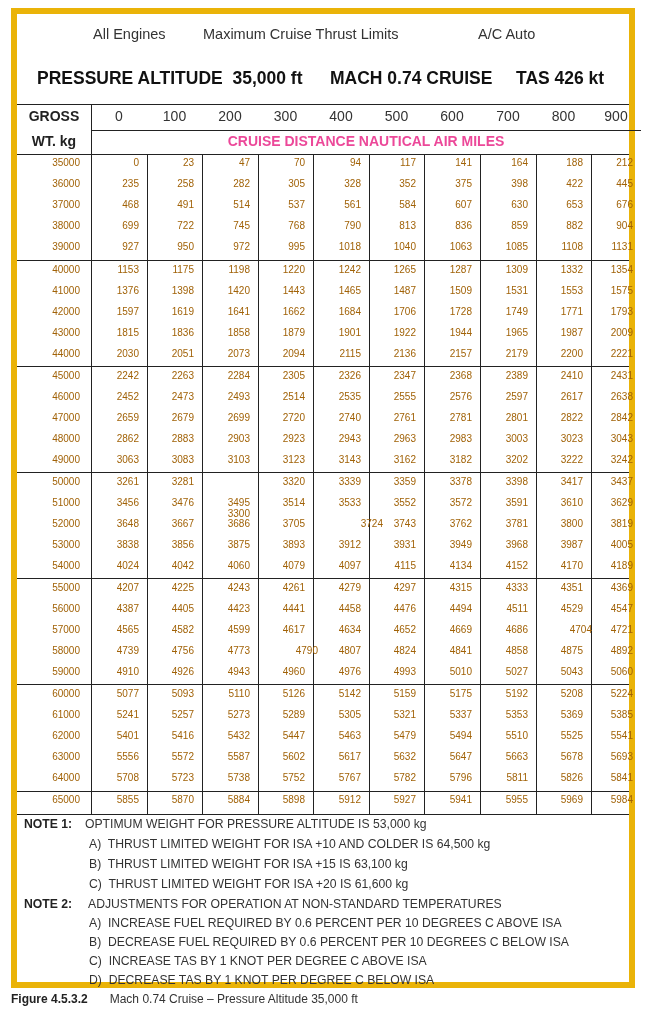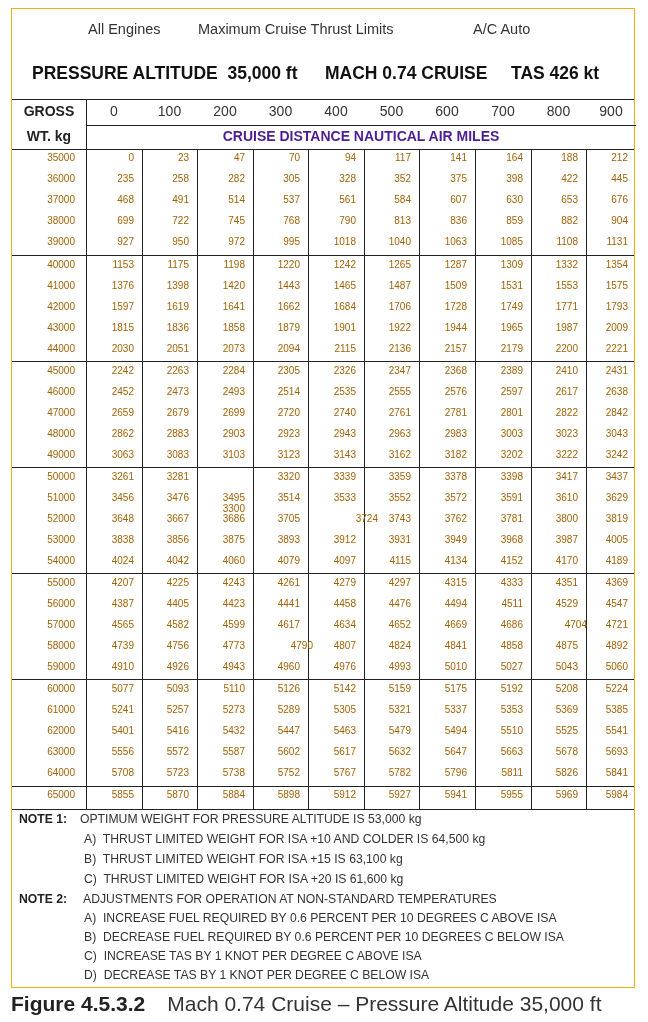--- a/index.html
+++ b/index.html
@@ -1,33 +1,33 @@
 <!DOCTYPE html>
 <html><head>
 <meta charset="utf-8">
 <style>
   html, body { margin: 0; padding: 0; background: #ffffff; }
   body { width: 648px; height: 1022px; position: relative; font-family: "Liberation Sans", sans-serif; color: #222; overflow: hidden; }
-  .frame { position: absolute; left: 11px; top: 8px; width: 624px; height: 980px; border: 1px solid #eab308; box-sizing: border-box; }
+  .frame { position: absolute; left: 11px; top: 8px; width: 624px; height: 980px; border: 6px solid #eab308; box-sizing: border-box; }
   .sub-header { position: absolute; top: 12px; left: 0; width: 100%; height: 22px; font-size: 14.5px; color: #333; }
   .sub-header span { position: absolute; top: 0; white-space: nowrap; }
   .main-title { position: absolute; top: 54px; left: 0; width: 100%; font-size: 17.5px; font-weight: bold; color: #111; }
   .main-title span { position: absolute; top: 0; white-space: nowrap; }
   .hline { position: absolute; left: 0; width: 100%; border-top: 1px solid #222; }
   .vline { position: absolute; border-left: 1px solid #222; }
   .gross-label { position: absolute; left: 0; width: 74px; text-align: center; font-size: 14px; font-weight: bold; color: #222; }
   .col-head { position: absolute; font-size: 14px; text-align: center; color: #333; }
-  .cruise-dist { position: absolute; left: 74px; width: 550px; text-align: center; font-size: 14px; font-weight: bold; color: #4c1d95; }
+  .cruise-dist { position: absolute; left: 74px; width: 550px; text-align: center; font-size: 14px; font-weight: bold; color: #ec4899; }
   .row { position: absolute; left: 0; width: 100%; height: 21px; font-size: 10px; color: #a16207; }
   .row .wt { position: absolute; left: 0; width: 63px; text-align: right; top: 0; }
   .row .val { position: absolute; text-align: right; top: 0; }
   .notes { position: absolute; left: 0; top: 800px; width: 100%; font-size: 12.2px; color: #333; }
   .note-line { position: absolute; white-space: nowrap; }
   .note-label { font-weight: bold; color: #222; }
-  .caption { position: absolute; left: 11px; top: 992px; font-size: 21px; color: #333; white-space: nowrap; }
+  .caption { position: absolute; left: 11px; top: 992px; font-size: 12px; color: #333; white-space: nowrap; }
   .caption .fig { font-weight: bold; color: #222; margin-right: 22px; }
 </style>
 </head>
 <body>
 
 <div class="frame">
   <div class="sub-header">
     <span style="left:76px">All Engines</span>
     <span style="left:186px">Maximum Cruise Thrust Limits</span>
     <span style="left:461px">A/C Auto</span>

